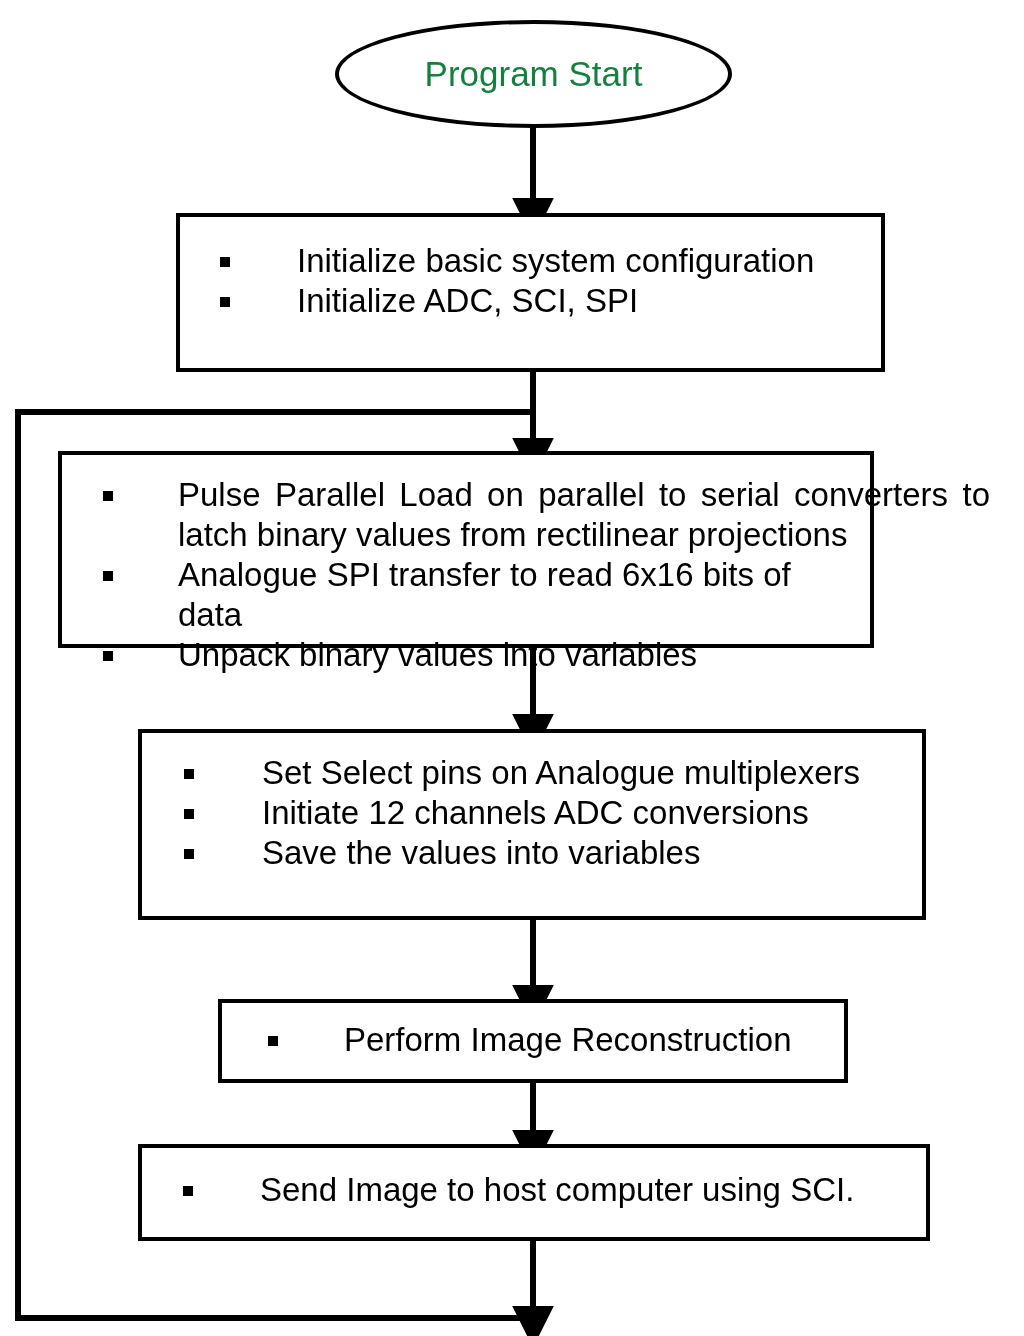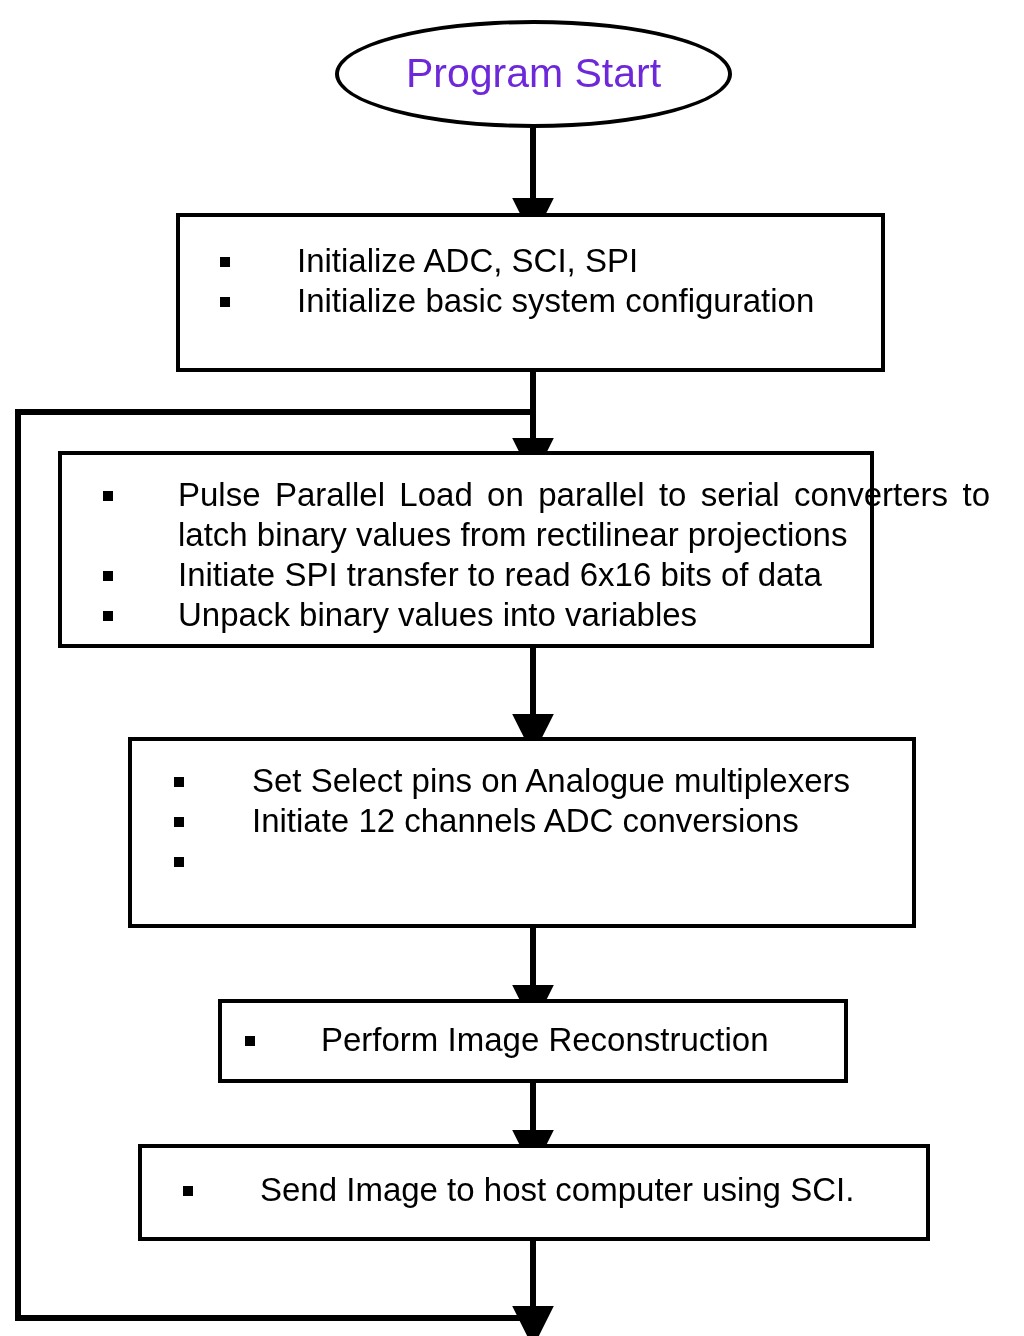--- a/index.html
+++ b/index.html
@@ -32,22 +32,22 @@
     z-index: 2;
   }
   .node-oval {
     border-radius: 50%;
     border-width: 4px;
     display: flex;
     align-items: center;
     justify-content: center;
   }
   .oval-label {
-    font-size: 41px;
-    color: #6d28d9;
+    font-size: 35px;
+    color: #15803d;
     line-height: 1.1;
     letter-spacing: 0px;
   }
   .bullet-list {
     list-style: none;
     margin: 0;
     padding: 0;
   }
   .bullet-item {
     position: relative;
@@ -85,35 +85,34 @@
     padding: 20px 20px 0 41px;
   }
   #box-pulse .bullet-item { padding-left: 75px; }
   #box-pulse .bullet-text.justify {
     text-align: justify;
     text-align-last: left;
     width: 812px;
   }
   
   #box-adc {
-    left: 128px;
+    left: 138px;
     top: 729px;
     width: 788px;
     height: 191px;
     padding: 20px 16px 0 42px;
-    margin-top: 8px;
   }
   #box-adc .bullet-item { padding-left: 78px; }
   
   #box-reconstruct {
     left: 218px;
     top: 999px;
     width: 630px;
     height: 84px;
-    padding: 17px 10px 0 23px;
+    padding: 17px 10px 0 46px;
   }
   #box-reconstruct .bullet-item { padding-left: 76px; }
   
   #box-send {
     left: 138px;
     top: 1144px;
     width: 792px;
     height: 97px;
     padding: 22px 12px 0 41px;
   }
@@ -167,58 +166,59 @@
   </svg>
 
   <div class="node node-oval" id="oval-start">
     <span class="oval-label">Program Start</span>
   </div>
 
   <div class="node" id="box-init">
     <ul class="bullet-list">
       <li class="bullet-item">
         <span class="bullet-marker"></span>
+        <span class="bullet-text">Initialize basic system configuration</span>
+      </li>
+      <li class="bullet-item">
+        <span class="bullet-marker"></span>
         <span class="bullet-text">Initialize ADC, SCI, SPI</span>
       </li>
-      <li class="bullet-item">
-        <span class="bullet-marker"></span>
-        <span class="bullet-text">Initialize basic system configuration</span>
-      </li>
     </ul>
   </div>
 
   <div class="node" id="box-pulse">
     <ul class="bullet-list">
       <li class="bullet-item">
         <span class="bullet-marker"></span>
         <span class="bullet-text justify">Pulse Parallel Load on parallel to serial converters to latch binary values from rectilinear projections</span>
       </li>
       <li class="bullet-item">
         <span class="bullet-marker"></span>
-        <span class="bullet-text">Initiate SPI transfer to read 6x16 bits of data</span>
+        <span class="bullet-text">Analogue SPI transfer to read 6x16 bits of data</span>
       </li>
       <li class="bullet-item">
         <span class="bullet-marker"></span>
         <span class="bullet-text">Unpack binary values into variables</span>
       </li>
     </ul>
   </div>
 
   <div class="node" id="box-adc">
     <ul class="bullet-list">
       <li class="bullet-item">
         <span class="bullet-marker"></span>
         <span class="bullet-text">Set Select pins on Analogue multiplexers</span>
       </li>
       <li class="bullet-item">
         <span class="bullet-marker"></span>
         <span class="bullet-text">Initiate 12 channels ADC conversions</span>
       </li>
       <li class="bullet-item">
         <span class="bullet-marker"></span>
+        <span class="bullet-text">Save the values into variables</span>
       </li>
     </ul>
   </div>
 
   <div class="node" id="box-reconstruct">
     <ul class="bullet-list">
       <li class="bullet-item">
         <span class="bullet-marker"></span>
         <span class="bullet-text">Perform Image Reconstruction</span>
       </li>

